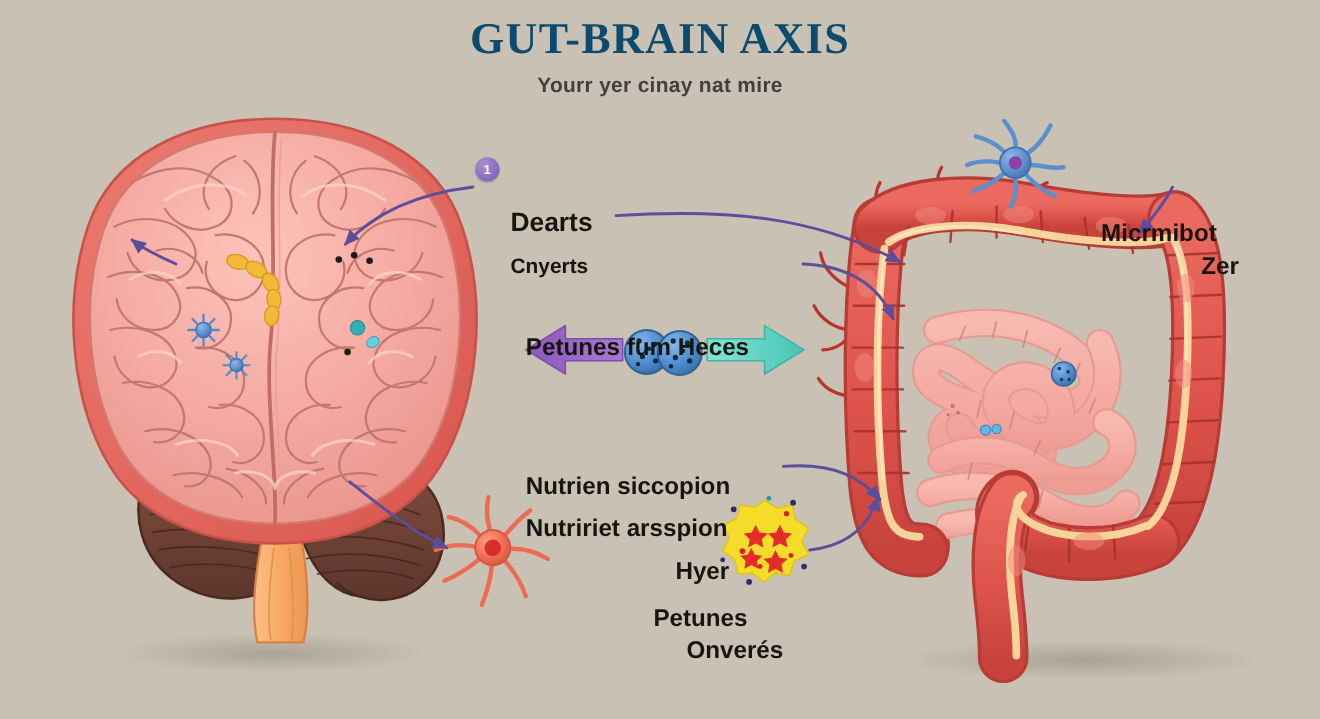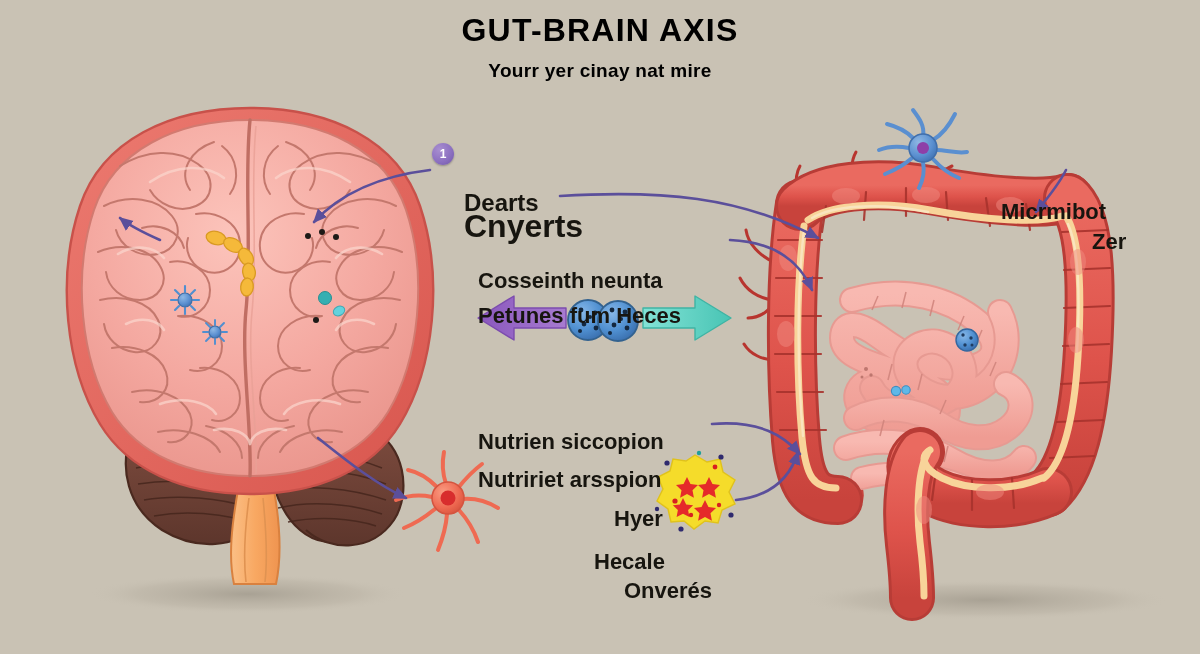--- a/index.html
+++ b/index.html
@@ -12,25 +12,25 @@
     position:relative;
   }
   #stage{position:relative;width:1200px;height:654px;overflow:hidden;background:#c9c2b4;}
 
   
   .title-wrap{
     position:absolute;left:0;top:14px;width:1200px;text-align:center;
     pointer-events:none;
   }
   #main-title{
-    font-size:32px;font-weight:700;letter-spacing:1.2px;
-    color:#000000;line-height:1.05;margin:0;
+    font-size:40px;font-weight:700;letter-spacing:1.2px;
+    color:#0c4a6e;line-height:1.05;margin:0;font-family:Liberation Serif, serif;
   }
   #subtitle{
-    font-size:19px;font-weight:600;color:#000000;
+    font-size:19px;font-weight:600;color:#404040;
     margin:12px 0 0 0;letter-spacing:.3px;
   }
 
   
   .lbl{
     position:absolute;
     font-weight:700;
     color:#17150f;
     white-space:nowrap;
     line-height:1.18;
@@ -516,28 +516,27 @@
   </svg>
 
   <div class="title-wrap">
     <h1 id="main-title">GUT-BRAIN AXIS</h1>
     <p id="subtitle">Yourr yer cinay nat mire</p>
   </div>
 
   <div class="badge-num" style="left:432px;top:143px;">1</div>
 
   <div class="lbl" style="left:464px;top:141px;font-size:24px;">Dearts</div>
-  <div class="lbl" style="left:464px;top:160px;font-size:32px;">Cnyerts</div>
-
-  <div class="lbl" style="left:478px;top:220px;font-size:22px;">Cosseinth neunta</div>
+  <div class="lbl" style="left:464px;top:184px;font-size:19px;">Cnyerts</div>
+
   <div class="lbl" style="left:478px;top:255px;font-size:22px;text-align:center;">Petunes fum Heces</div>
 
   <div class="lbl" style="left:478px;top:381px;font-size:22px;">Nutrien siccopion</div>
   <div class="lbl" style="left:478px;top:419px;font-size:22px;">Nutririet arsspion</div>
 
   <div class="lbl" style="left:614px;top:458px;font-size:22px;">Hyer</div>
-  <div class="lbl" style="left:594px;top:501px;font-size:22px;">Hecale</div>
+  <div class="lbl" style="left:594px;top:501px;font-size:22px;">Petunes</div>
   <div class="lbl" style="left:624px;top:530px;font-size:22px;">Onverés</div>
 
   <div class="lbl" style="left:1001px;top:151px;font-size:22px;">Micrmibot</div>
   <div class="lbl" style="left:1092px;top:181px;font-size:22px;">Zer</div>
 
 </div>
 
 </body></html>

